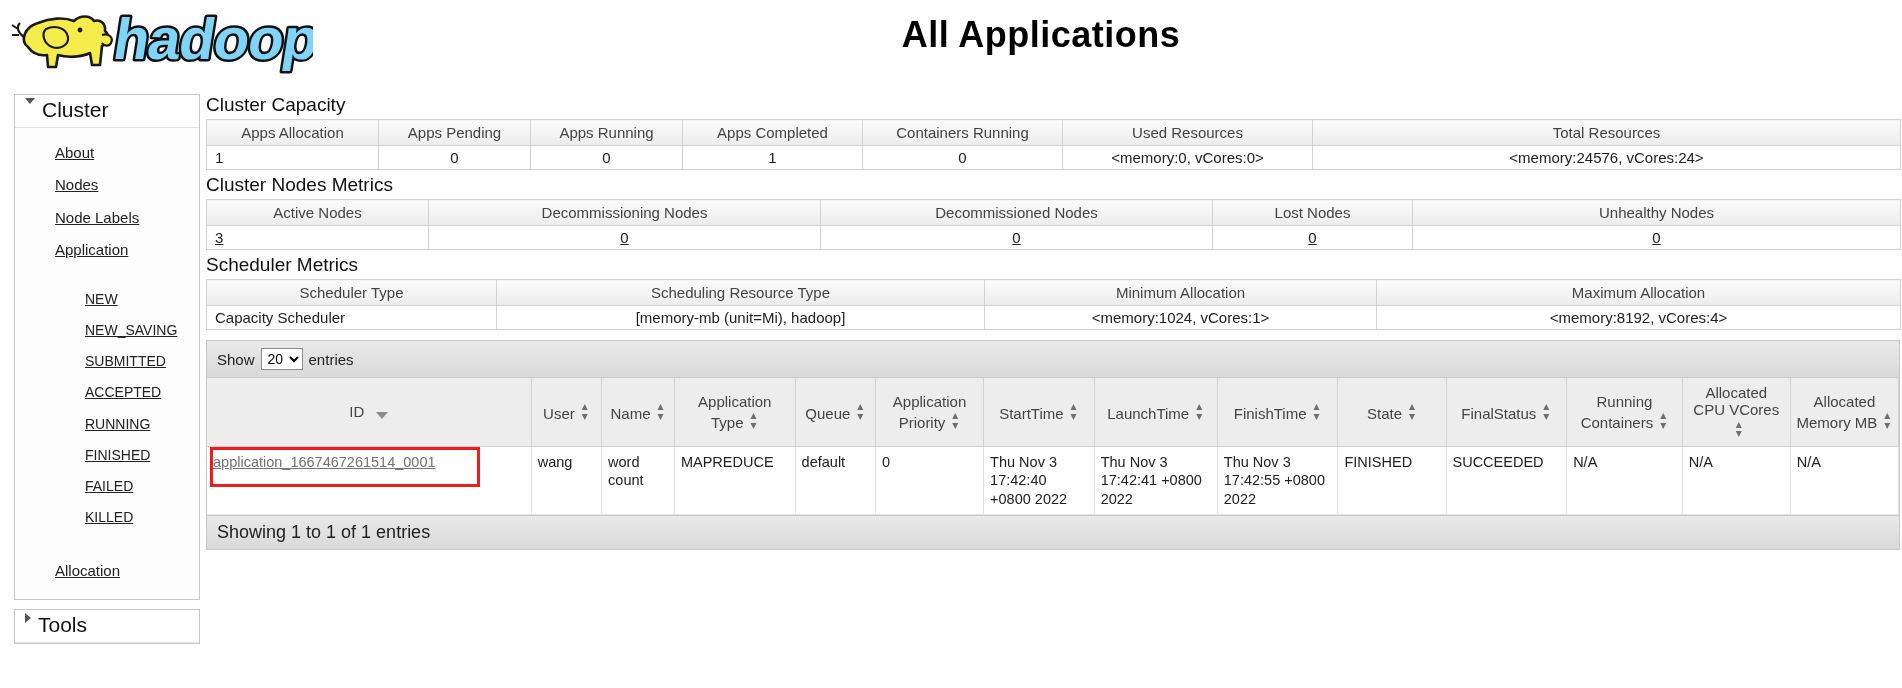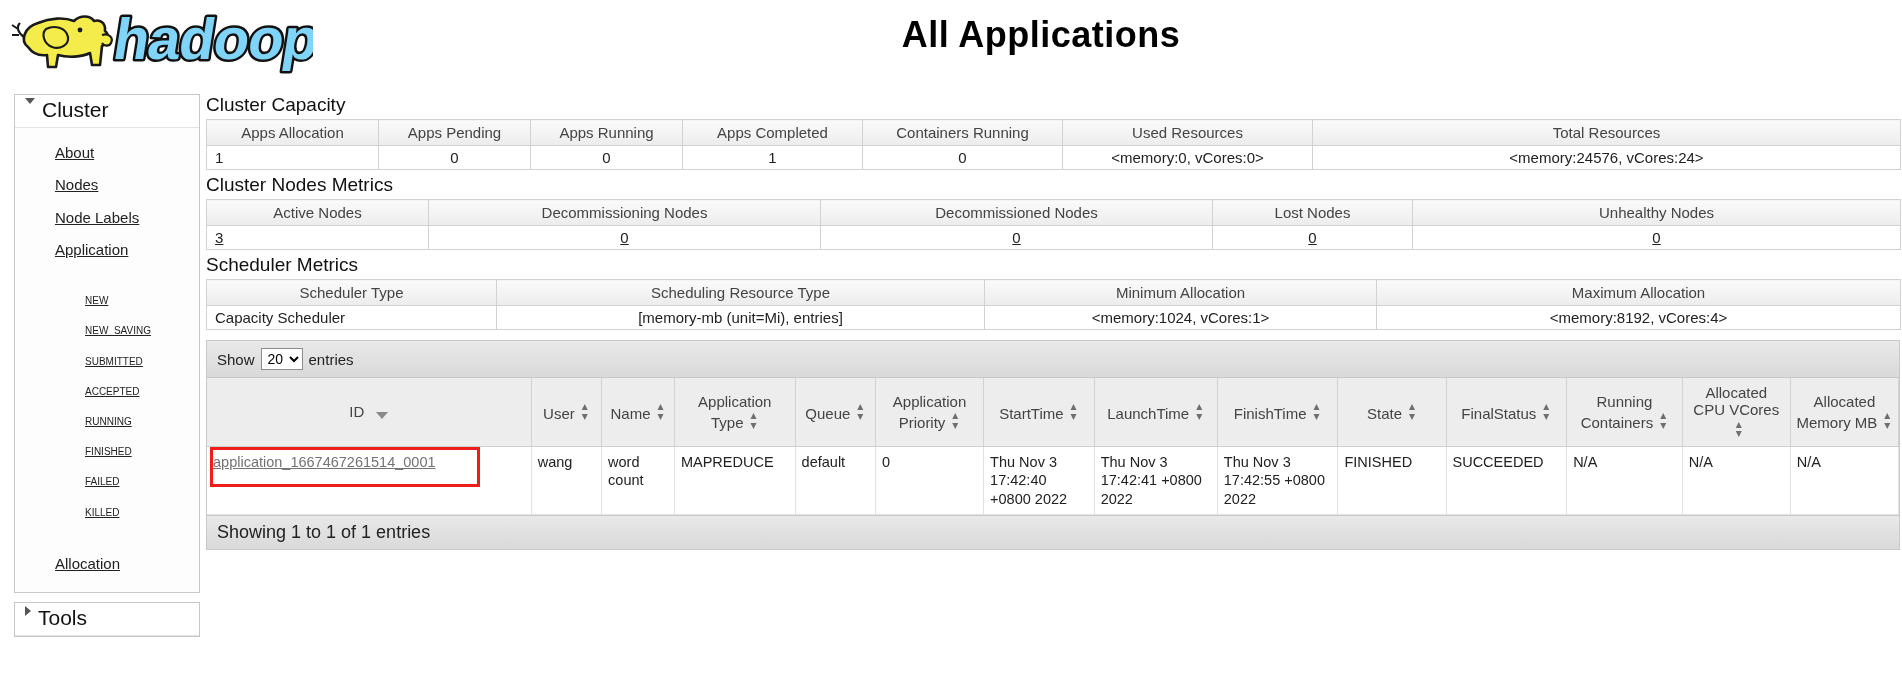--- a/index.html
+++ b/index.html
@@ -91,21 +91,21 @@
     display: inline-block;
     font-size: 15px;
     color: #222;
     text-decoration: underline;
     padding: 1px 0 1px 28px;
     line-height: 1.22;
     cursor: pointer;
   }
   .nav-sub .nav-link {
     padding-left: 58px;
-    font-size: 10px;
+    font-size: 14px;
   }
   .nav-scheduler { padding-top: 8px; }
 
   
   .main {
     flex: 1 1 auto;
     padding-left: 4px;
     padding-top: 8px;
     min-width: 0;
     overflow: hidden;
@@ -422,21 +422,21 @@
         <tr>
           <th>Scheduler Type</th>
           <th>Scheduling Resource Type</th>
           <th>Minimum Allocation</th>
           <th>Maximum Allocation</th>
         </tr>
       </thead>
       <tbody>
         <tr>
           <td>Capacity Scheduler</td>
-          <td class="ctr">[memory-mb (unit=Mi), entries]</td>
+          <td class="ctr">[memory-mb (unit=Mi), hadoop]</td>
           <td class="ctr">&lt;memory:1024, vCores:1&gt;</td>
           <td class="ctr">&lt;memory:8192, vCores:4&gt;</td>
         </tr>
       </tbody>
     </table>
 
     <div class="dt-wrap">
       <div class="dt-toolbar">
         <span>Show</span>
         <select class="dt-select">

